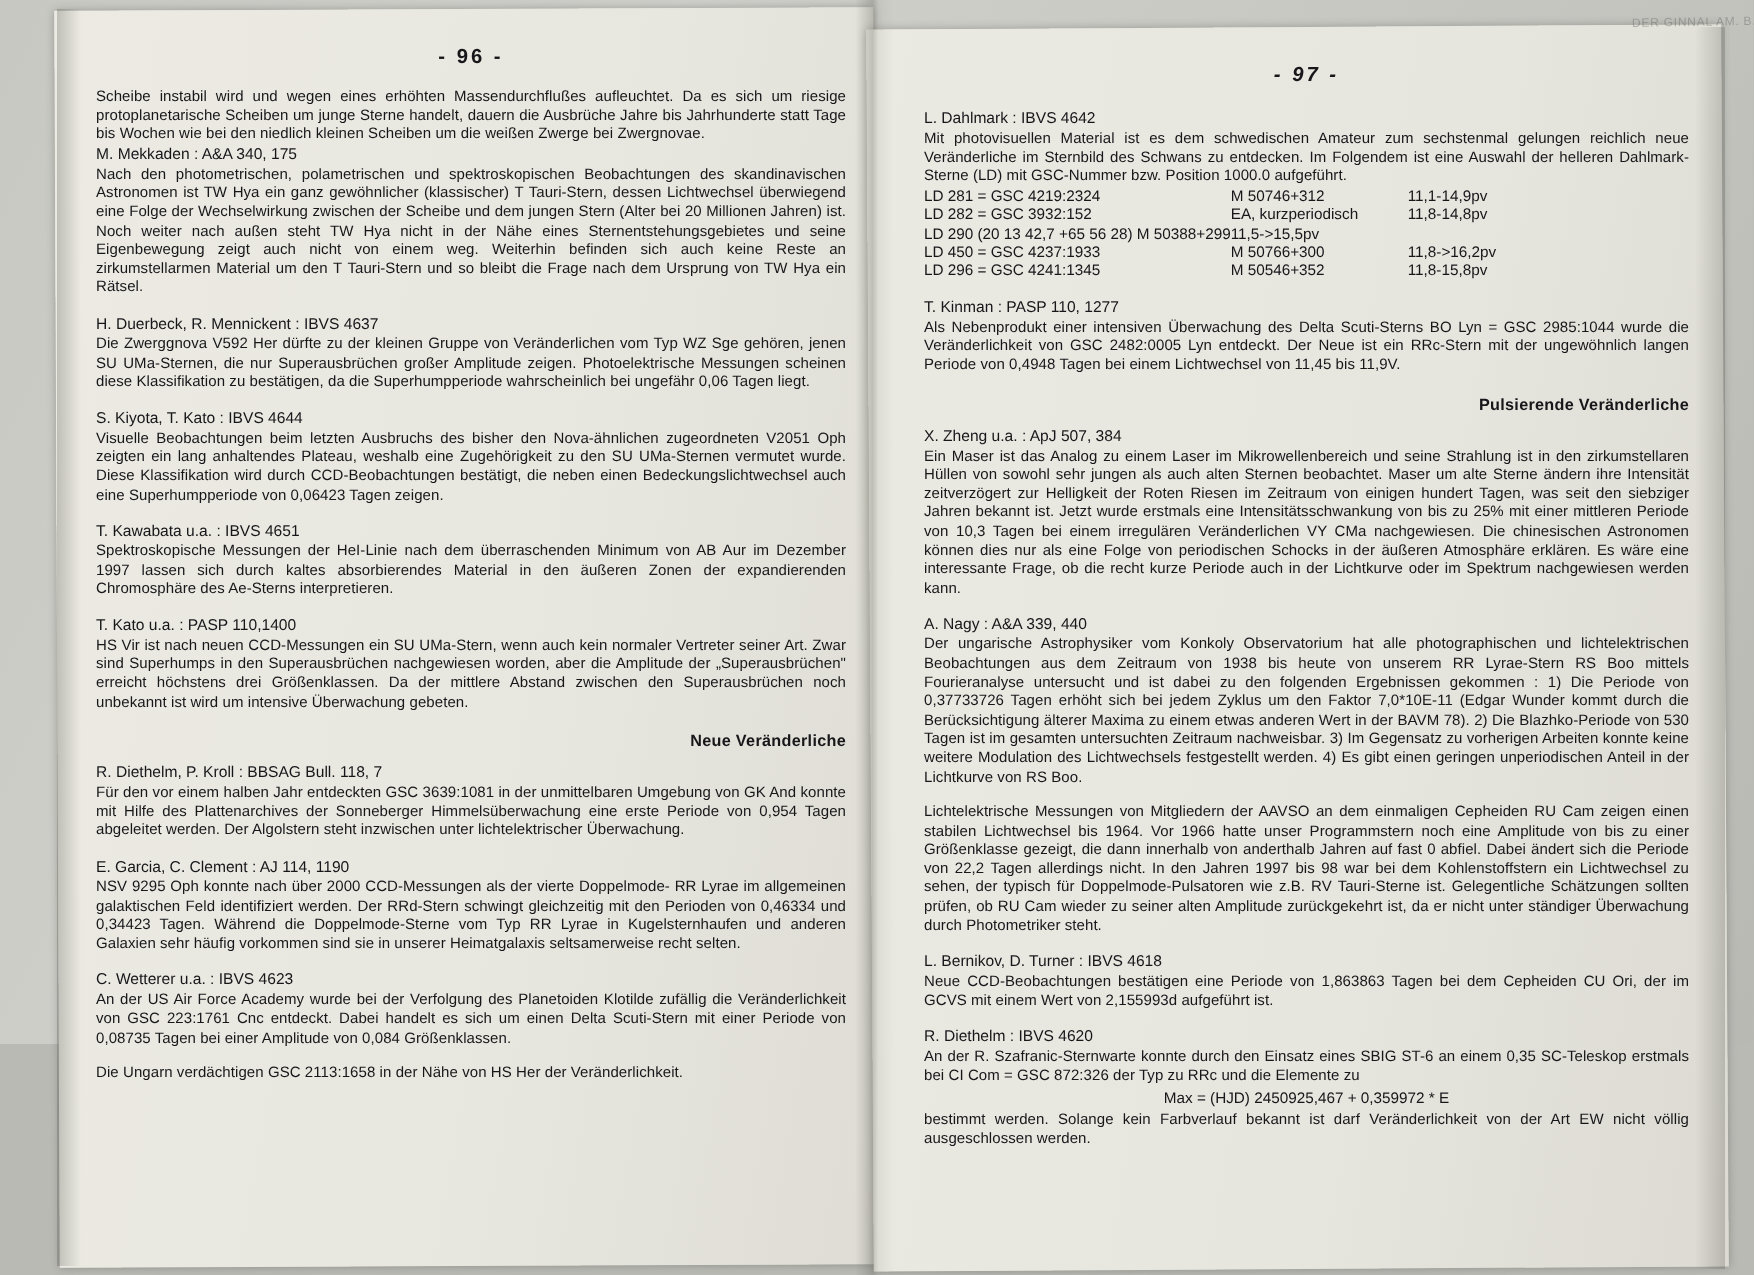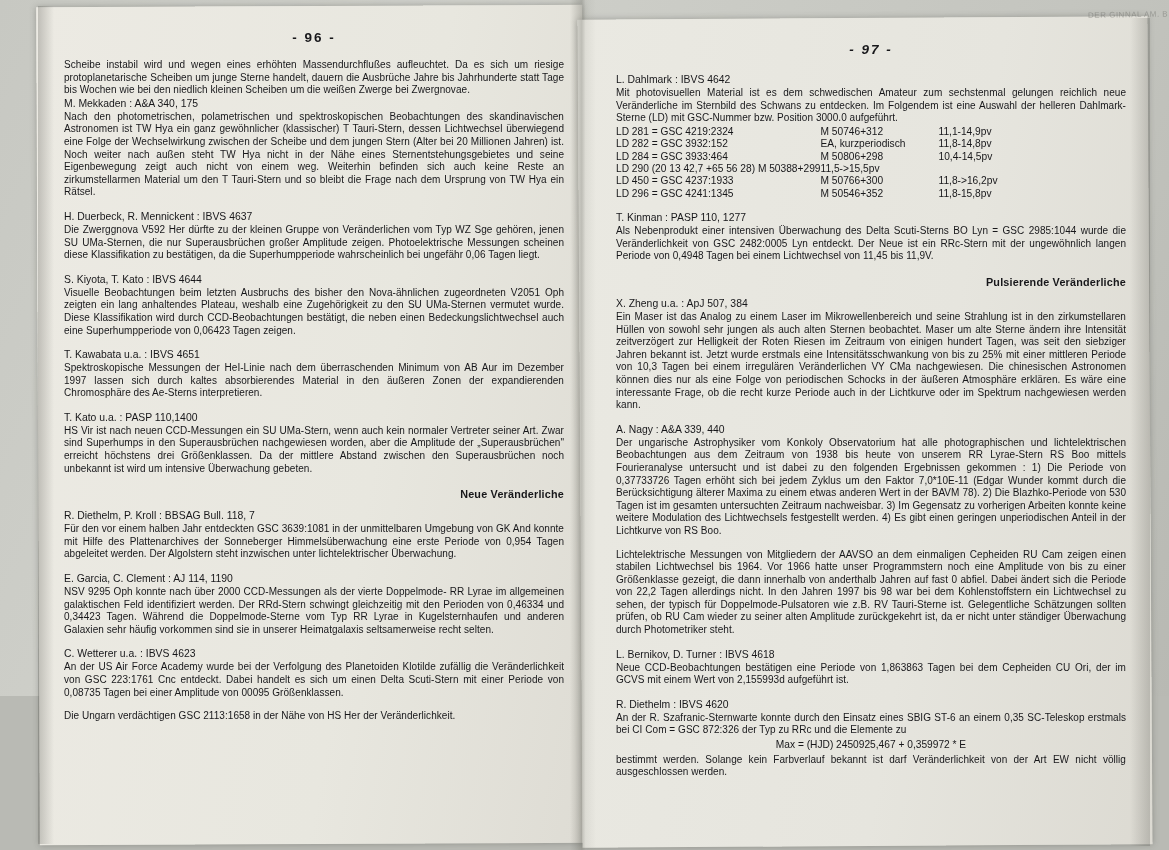--- a/index.html
+++ b/index.html
@@ -182,51 +182,46 @@
     <div class="entry">
       <p class="head">R. Diethelm, P. Kroll : BBSAG Bull. 118, 7</p>
       <p class="para">Für den vor einem halben Jahr entdeckten GSC 3639:1081 in der unmittelbaren Umgebung von GK And konnte mit Hilfe des Plattenarchives der Sonneberger Himmelsüberwachung eine erste Periode von 0,954 Tagen abgeleitet werden. Der Algolstern steht inzwischen unter lichtelektrischer Überwachung.</p>
     </div>
     <div class="entry">
       <p class="head">E. Garcia, C. Clement : AJ 114, 1190</p>
       <p class="para">NSV 9295 Oph konnte nach über 2000 CCD-Messungen als der vierte Doppelmode- RR Lyrae im allgemeinen galaktischen Feld identifiziert werden. Der RRd-Stern schwingt gleichzeitig mit den Perioden von 0,46334 und 0,34423 Tagen. Während die Doppelmode-Sterne vom Typ RR Lyrae in Kugelsternhaufen und anderen Galaxien sehr häufig vorkommen sind sie in unserer Heimatgalaxis seltsamerweise recht selten.</p>
     </div>
     <div class="entry">
       <p class="head">C. Wetterer u.a. : IBVS 4623</p>
-      <p class="para">An der US Air Force Academy wurde bei der Verfolgung des Planetoiden Klotilde zufällig die Veränderlichkeit von GSC 223:1761 Cnc entdeckt. Dabei handelt es sich um einen Delta Scuti-Stern mit einer Periode von 0,08735 Tagen bei einer Amplitude von 00095 Größenklassen.</p>
+      <p class="para">An der US Air Force Academy wurde bei der Verfolgung des Planetoiden Klotilde zufällig die Veränderlichkeit von GSC 223:1761 Cnc entdeckt. Dabei handelt es sich um einen Delta Scuti-Stern mit einer Periode von 0,08735 Tagen bei einer Amplitude von 0,084 Größenklassen.</p>
     </div>
     <div class="entry">
       <p class="para">Die Ungarn verdächtigen GSC 2113:1658 in der Nähe von HS Her der Veränderlichkeit.</p>
     </div>
   </div>
 
   <div class="col right">
     <div class="folio">-  97  -</div>
 
     <div class="entry">
       <p class="head">L. Dahlmark :  IBVS 4642</p>
-      <p class="para">Mit photovisuellen Material ist es dem schwedischen Amateur zum sechstenmal gelungen reichlich neue Veränderliche im Sternbild des Schwans zu entdecken. Im Folgendem ist eine Auswahl der helleren Dahlmark-Sterne (LD) mit GSC-Nummer bzw. Position 3000.0 aufgeführt.</p>
+      <p class="para">Mit photovisuellen Material ist es dem schwedischen Amateur zum sechstenmal gelungen reichlich neue Veränderliche im Sternbild des Schwans zu entdecken. Im Folgendem ist eine Auswahl der helleren Dahlmark-Sterne (LD) mit GSC-Nummer bzw. Position 1000.0 aufgeführt.</p>
       <table class="ld">
         <tbody>
             <tr>
           <td class="c1">LD 281 = GSC 4219:2324</td>
           <td class="c2">M 50746+312</td>
           <td class="c3">11,1-14,9pv</td>
         </tr>
         <tr>
           <td class="c1">LD 282 = GSC 3932:152</td>
           <td class="c2">EA, kurzperiodisch</td>
           <td class="c3">11,8-14,8pv</td>
         </tr>
         <tr>
-          <td class="c1">LD 284 = GSC 3933:464</td>
-          <td class="c2">M 50806+298</td>
-          <td class="c3">10,4-14,5pv</td>
-        </tr>
-        <tr>
           <td class="c1">LD 290 (20 13 42,7 +65 56 28)  M 50388+299</td>
           <td class="c2">11,5-&gt;15,5pv</td>
           <td class="c3"></td>
         </tr>
         <tr>
           <td class="c1">LD 450 = GSC 4237:1933</td>
           <td class="c2">M 50766+300</td>
           <td class="c3">11,8-&gt;16,2pv</td>
         </tr>
         <tr>

